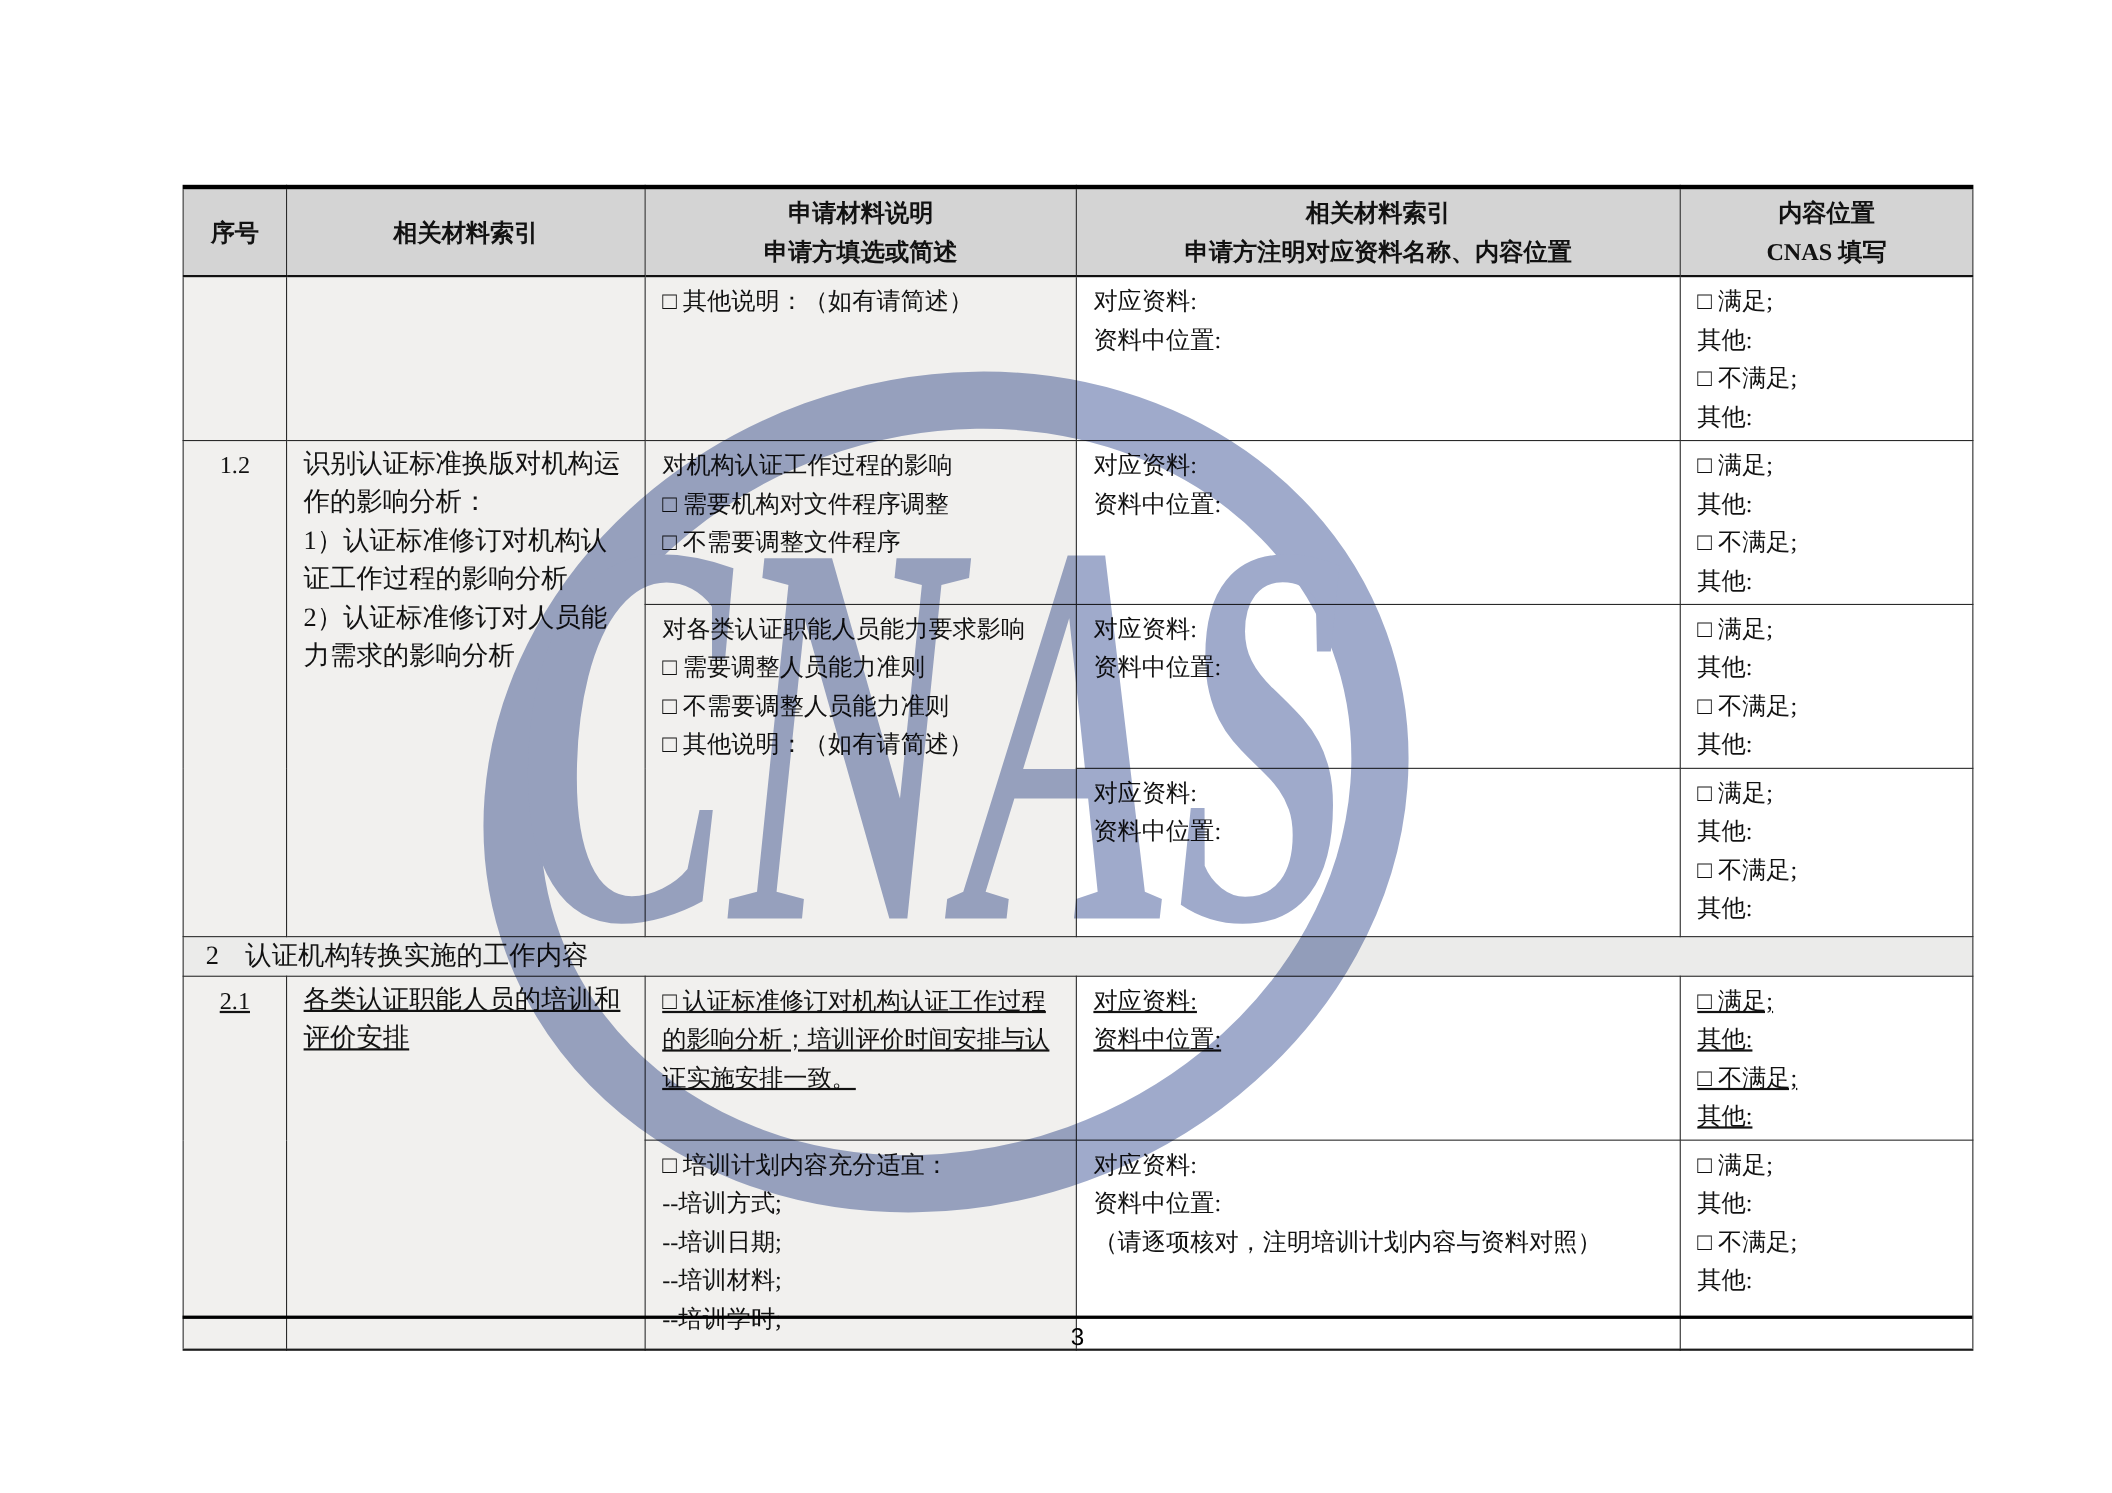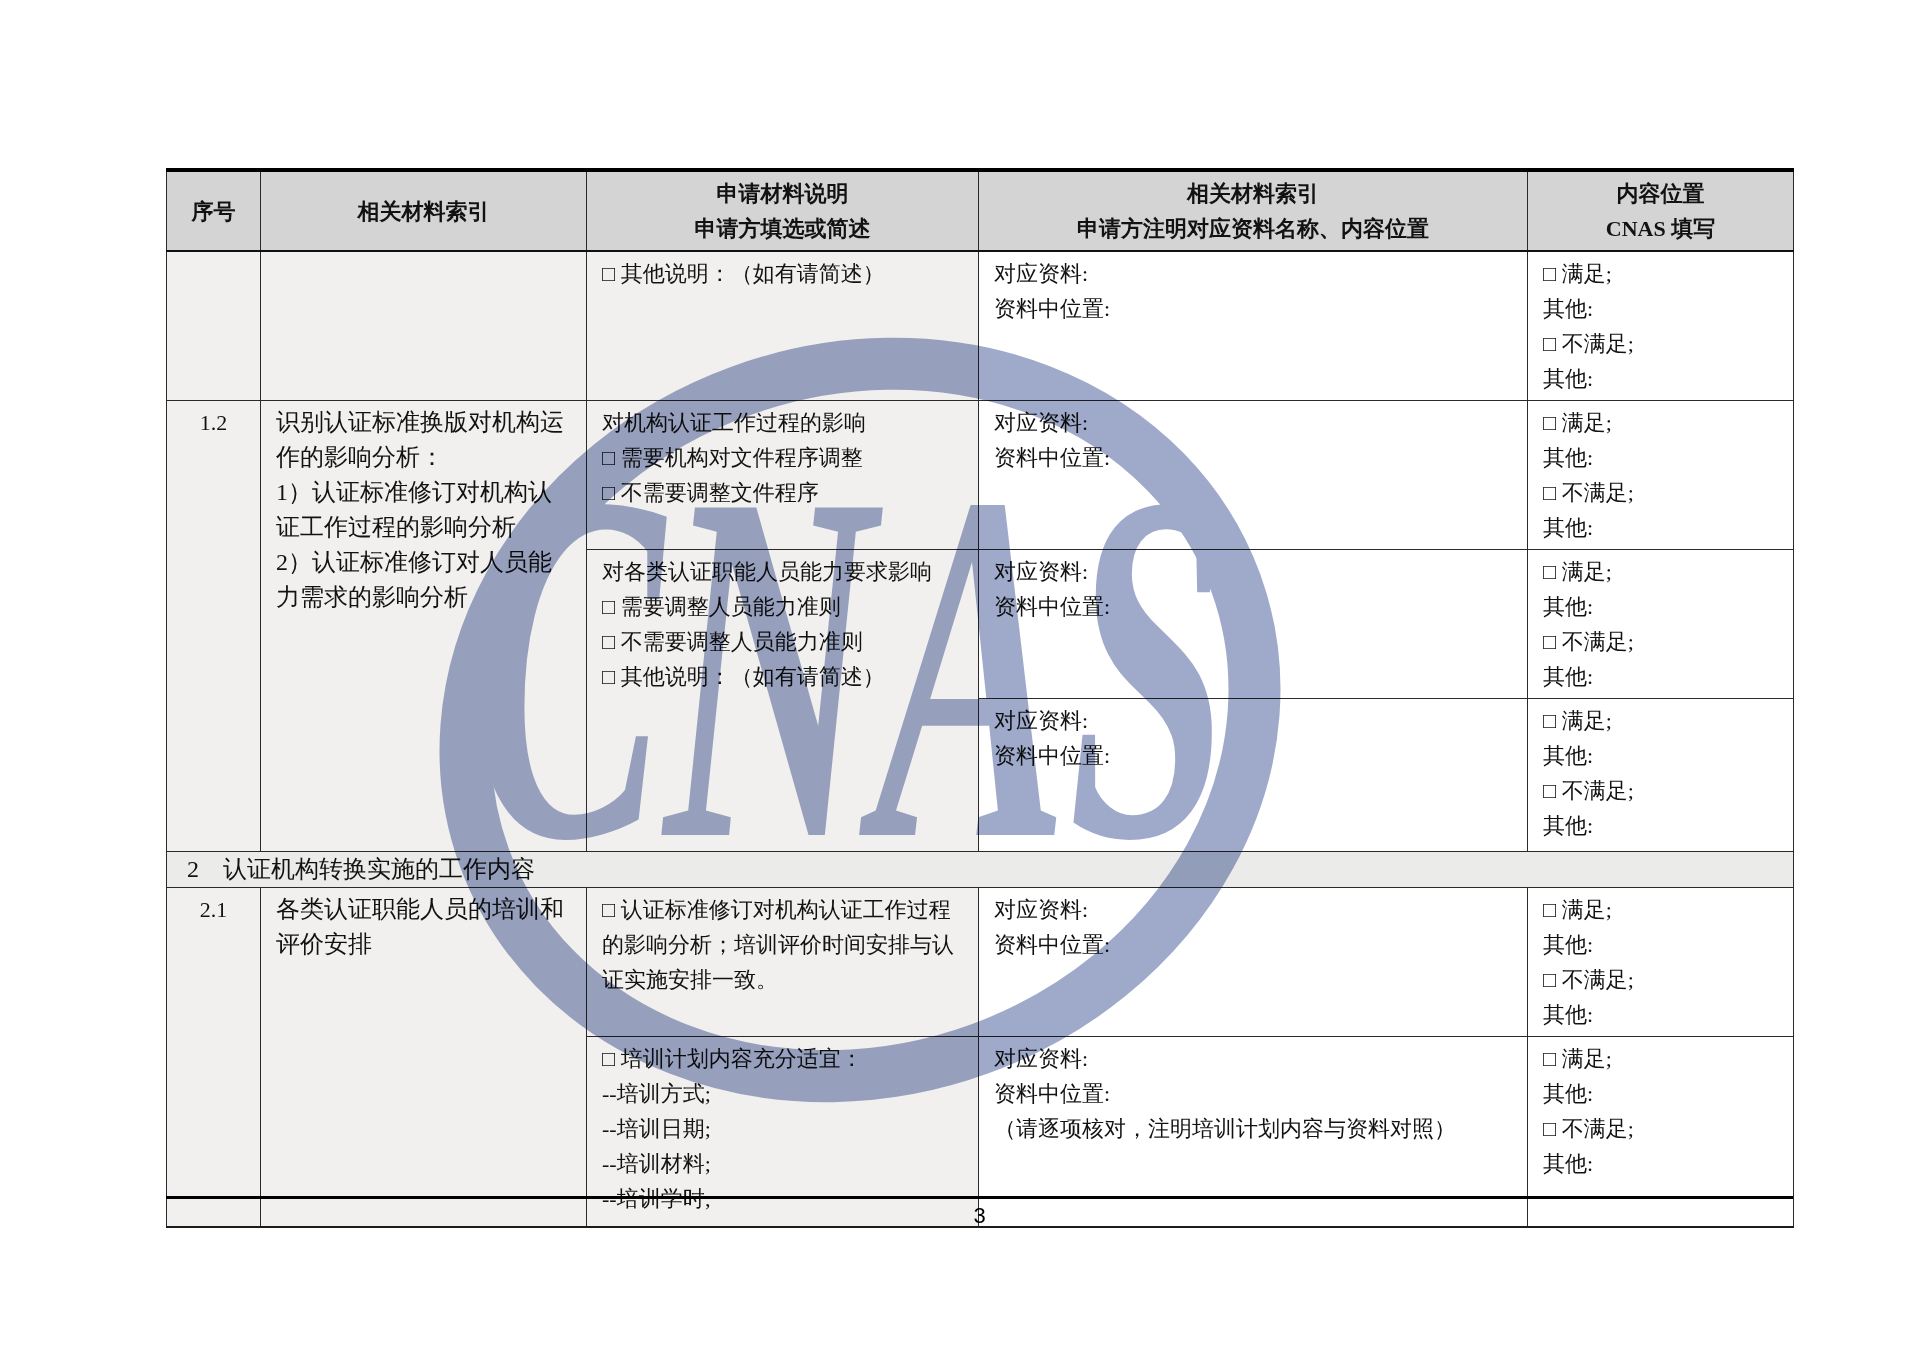--- a/index.html
+++ b/index.html
@@ -32,21 +32,21 @@
   }
   td.tint { background:#f1f0ee; }
   td.num  { text-align:center; }
   td.req  { font-size:24px; }
   tr.sec td {
     background:#ebebea; height:35px; padding:0 10px 0 20px;
     line-height:34px; font-size:24px;
   }
   tr.hrow { height:77px; }
   tr.r2 { height:140px; } tr.r3 { height:139px;margin-left:16px; } tr.r4 { height:143px; }
-  tr.r5 { height:153px; } tr.r7 { height:123px; } tr.r8 { height:190px; }
+  tr.r5 { height:153px; } tr.r7 { height:123px;text-decoration:underline; } tr.r8 { height:190px; }
   .foot-line {
     position:absolute; left:166px; top:1196px; width:1627px; height:3px;
     background:#000;
   }
   .page-num {
     position:absolute; left:166px; top:1203px; width:1627px;
     text-align:center; font-size:22px;
     font-family:"Liberation Sans", sans-serif; color:#000;
   }
   .watermark {

